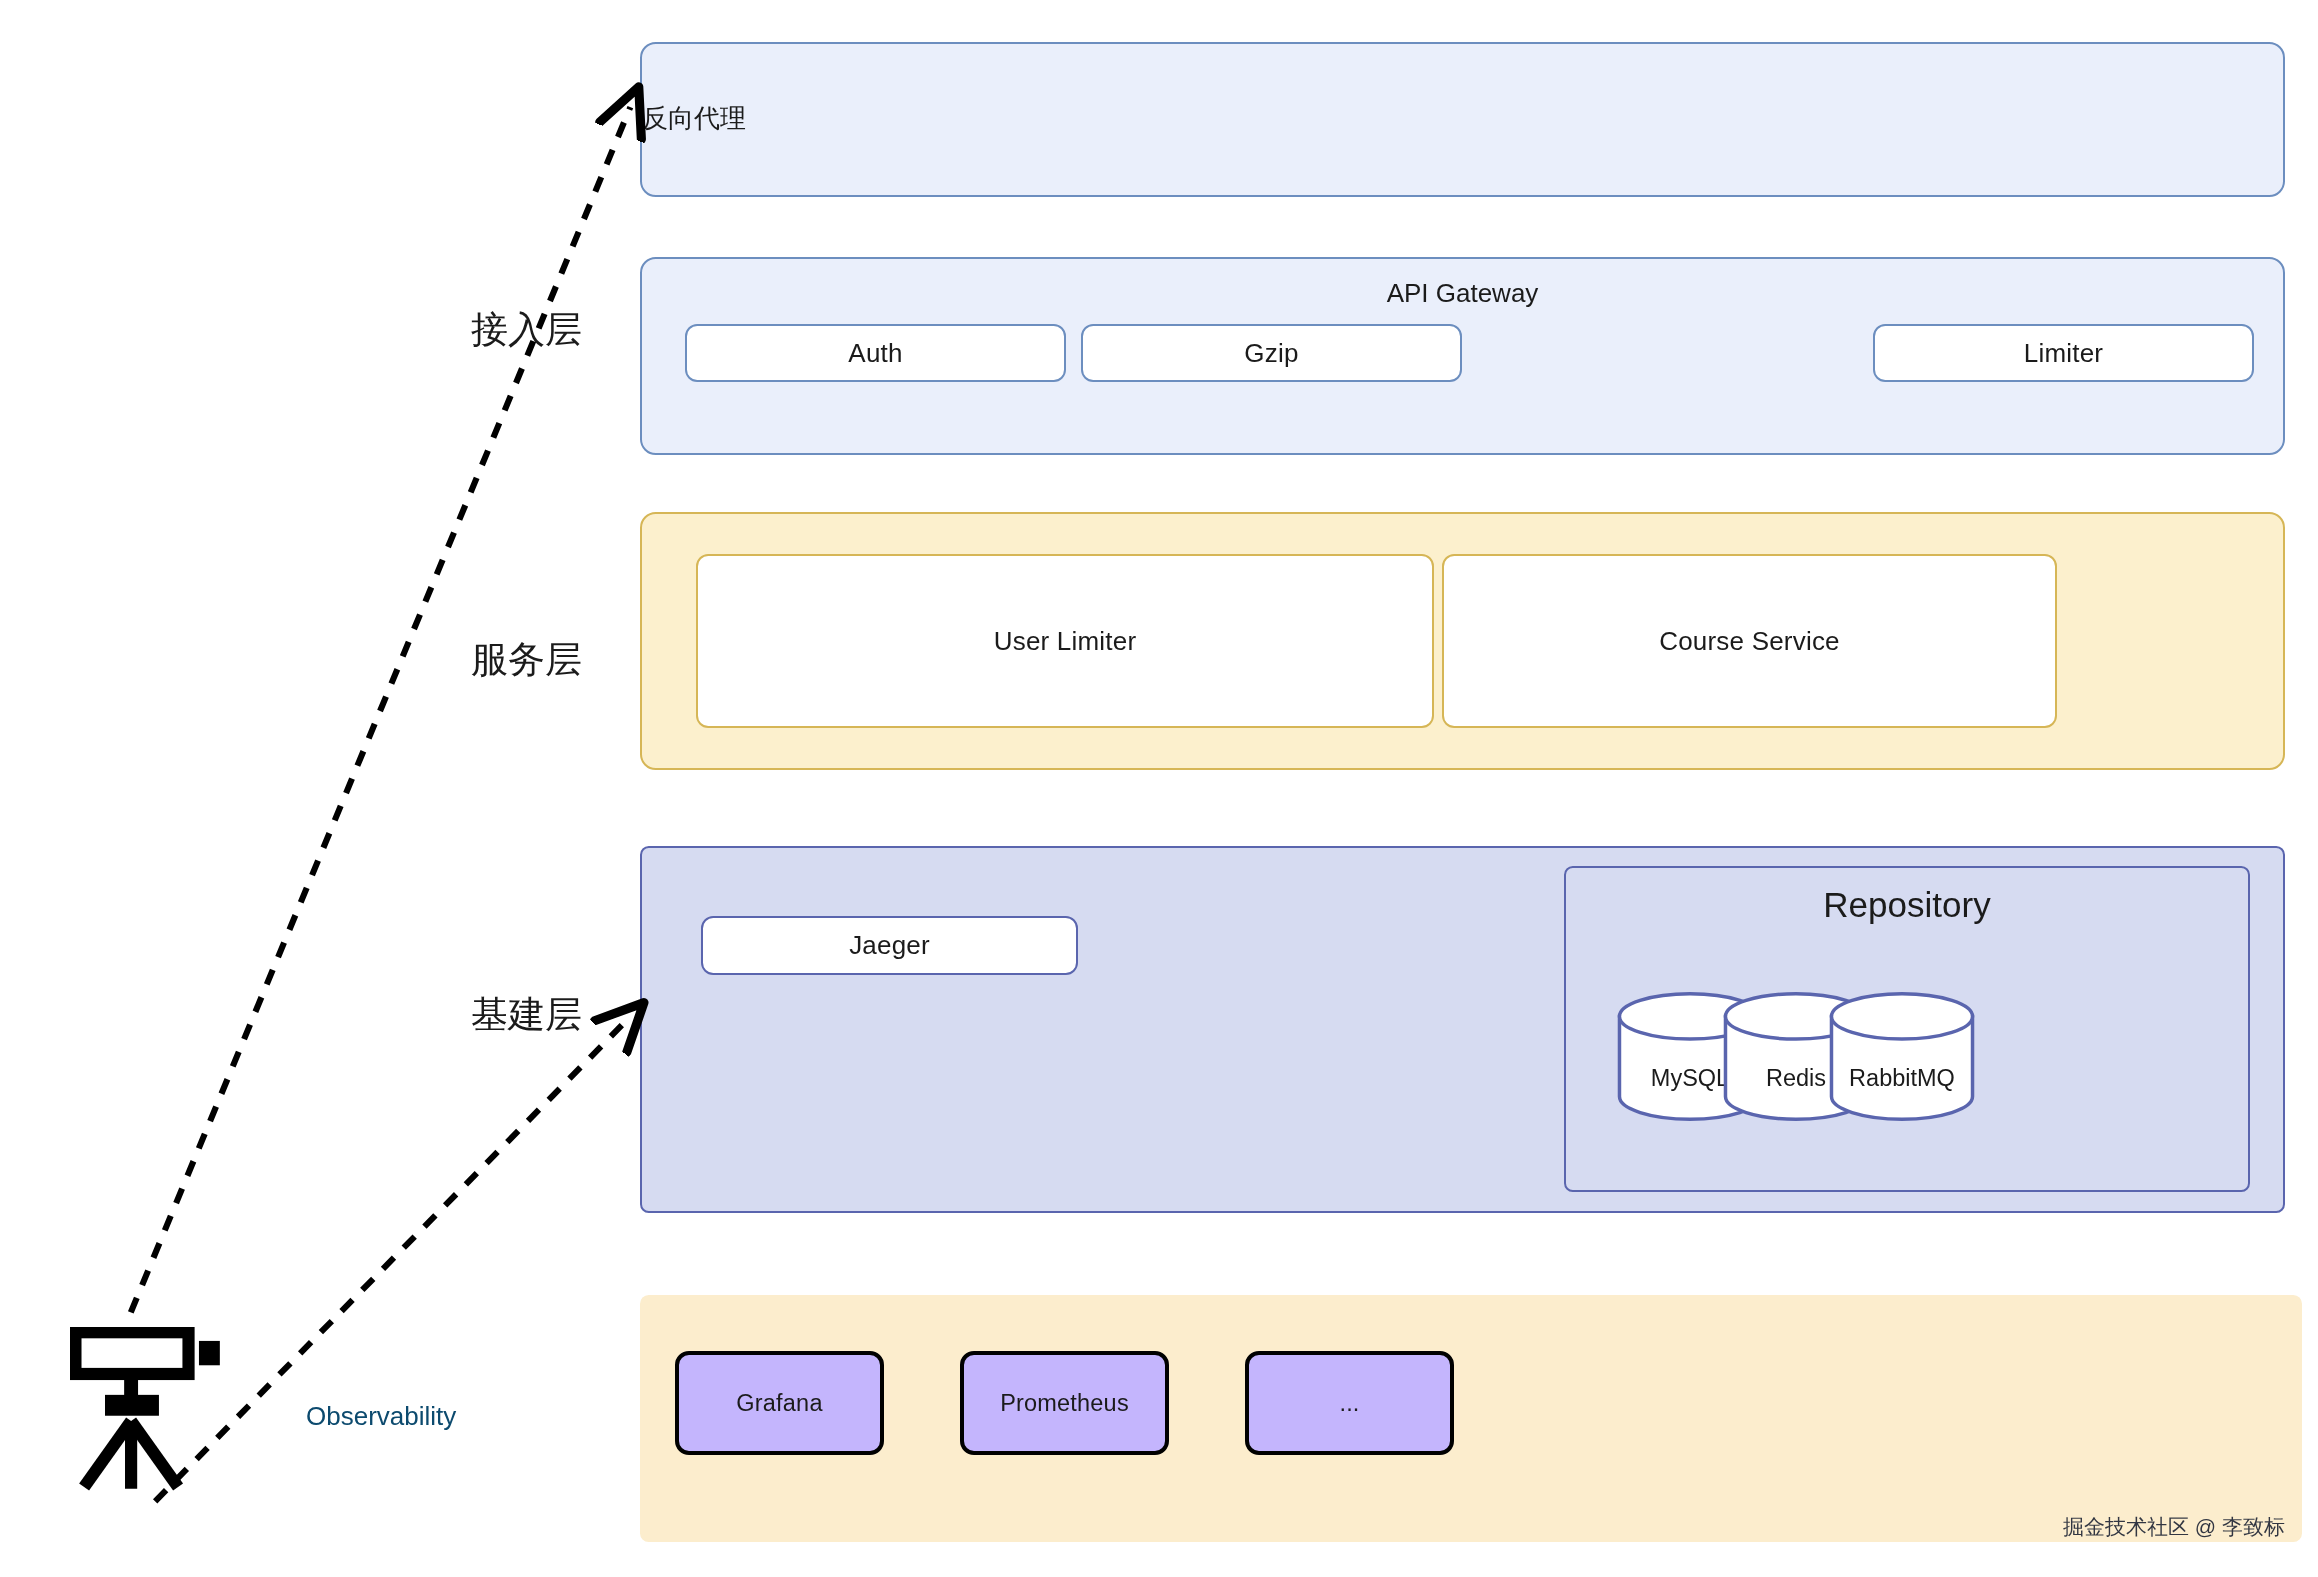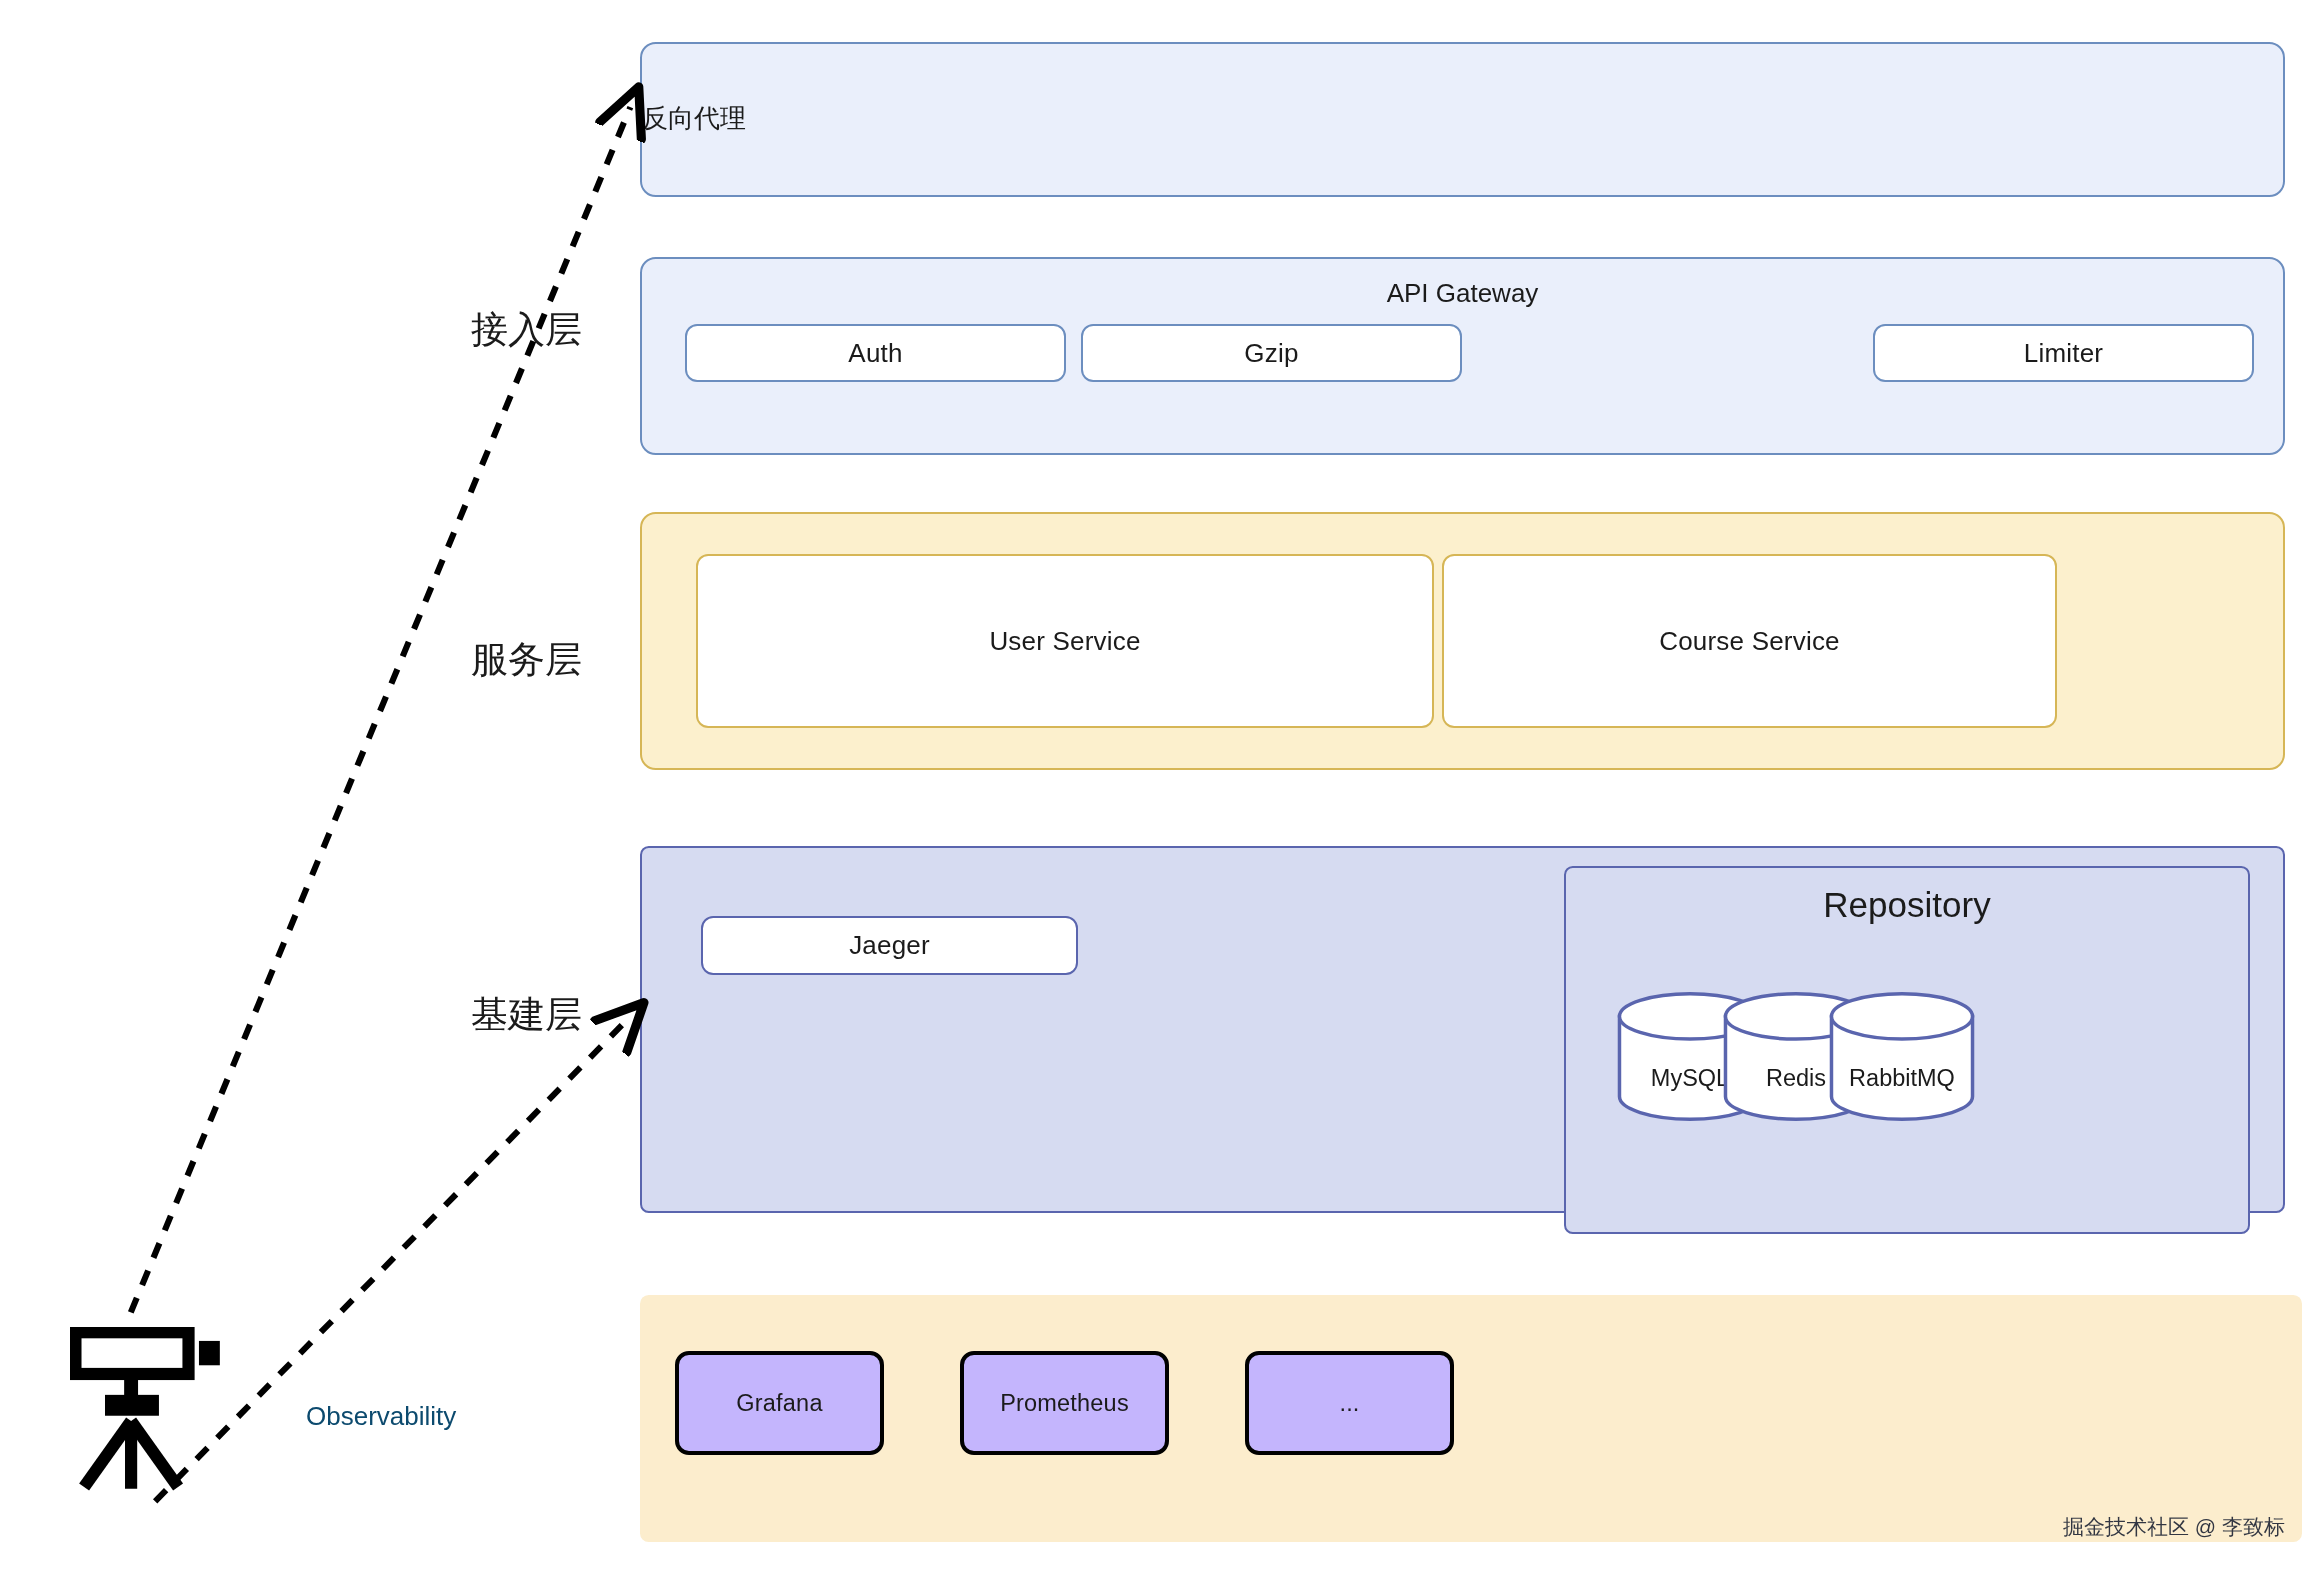--- a/index.html
+++ b/index.html
@@ -145,30 +145,30 @@
   </div>
 
   <div class="abs chip blue" style="left:685px; top:324px; width:381px; height:58px;">Auth</div>
   <div class="abs chip blue" style="left:1081px; top:324px; width:381px; height:58px;">Gzip</div>
   <div class="abs chip blue" style="left:1873px; top:324px; width:381px; height:58px;">Limiter</div>
 
   <div class="label-cn" style="left:442px; top:305px;">接入层</div>
 
   <div class="abs band yellow" style="left:640px; top:512px; width:1645px; height:258px;"></div>
 
-  <div class="abs chip yellow" style="left:696px; top:554px; width:738px; height:174px;">User Service</div>
+  <div class="abs chip yellow" style="left:696px; top:554px; width:738px; height:174px;">User Limiter</div>
   <div class="abs chip yellow" style="left:1442px; top:554px; width:615px; height:174px;">Course Service</div>
 
   <div class="label-cn" style="left:442px; top:635px;">服务层</div>
 
   <div class="abs band indigo" style="left:640px; top:846px; width:1645px; height:367px; border-radius:8.7px;"></div>
 
   <div class="abs chip indigo" style="left:701px; top:916px; width:377px; height:59px;">Jaeger</div>
 
-  <div class="abs repo" style="left:1564px; top:866px; width:686px; height:368px;">
+  <div class="abs repo" style="left:1564px; top:866px; width:686px; height:326px;">
     <div class="repo-title" style="left:0; right:0; top:17.4px; text-align:center;">Repository</div>
   </div>
 
   <div class="cyl" style="left:1616px; top:992px; width:148px; height:129px;">
     <svg width="148" height="129" viewBox="0 0 170 148">
       <path d="M4 28 L4 120 A81 26 0 0 0 166 120 L166 28 Z" fill="#ffffff" stroke="#5a65ae" stroke-width="4"></path>
       <ellipse cx="85" cy="28" rx="81" ry="26" fill="#ffffff" stroke="#5a65ae" stroke-width="4"></ellipse>
     </svg>
     <div class="cyl-label" style="top:73px;">MySQL</div>
   </div>

